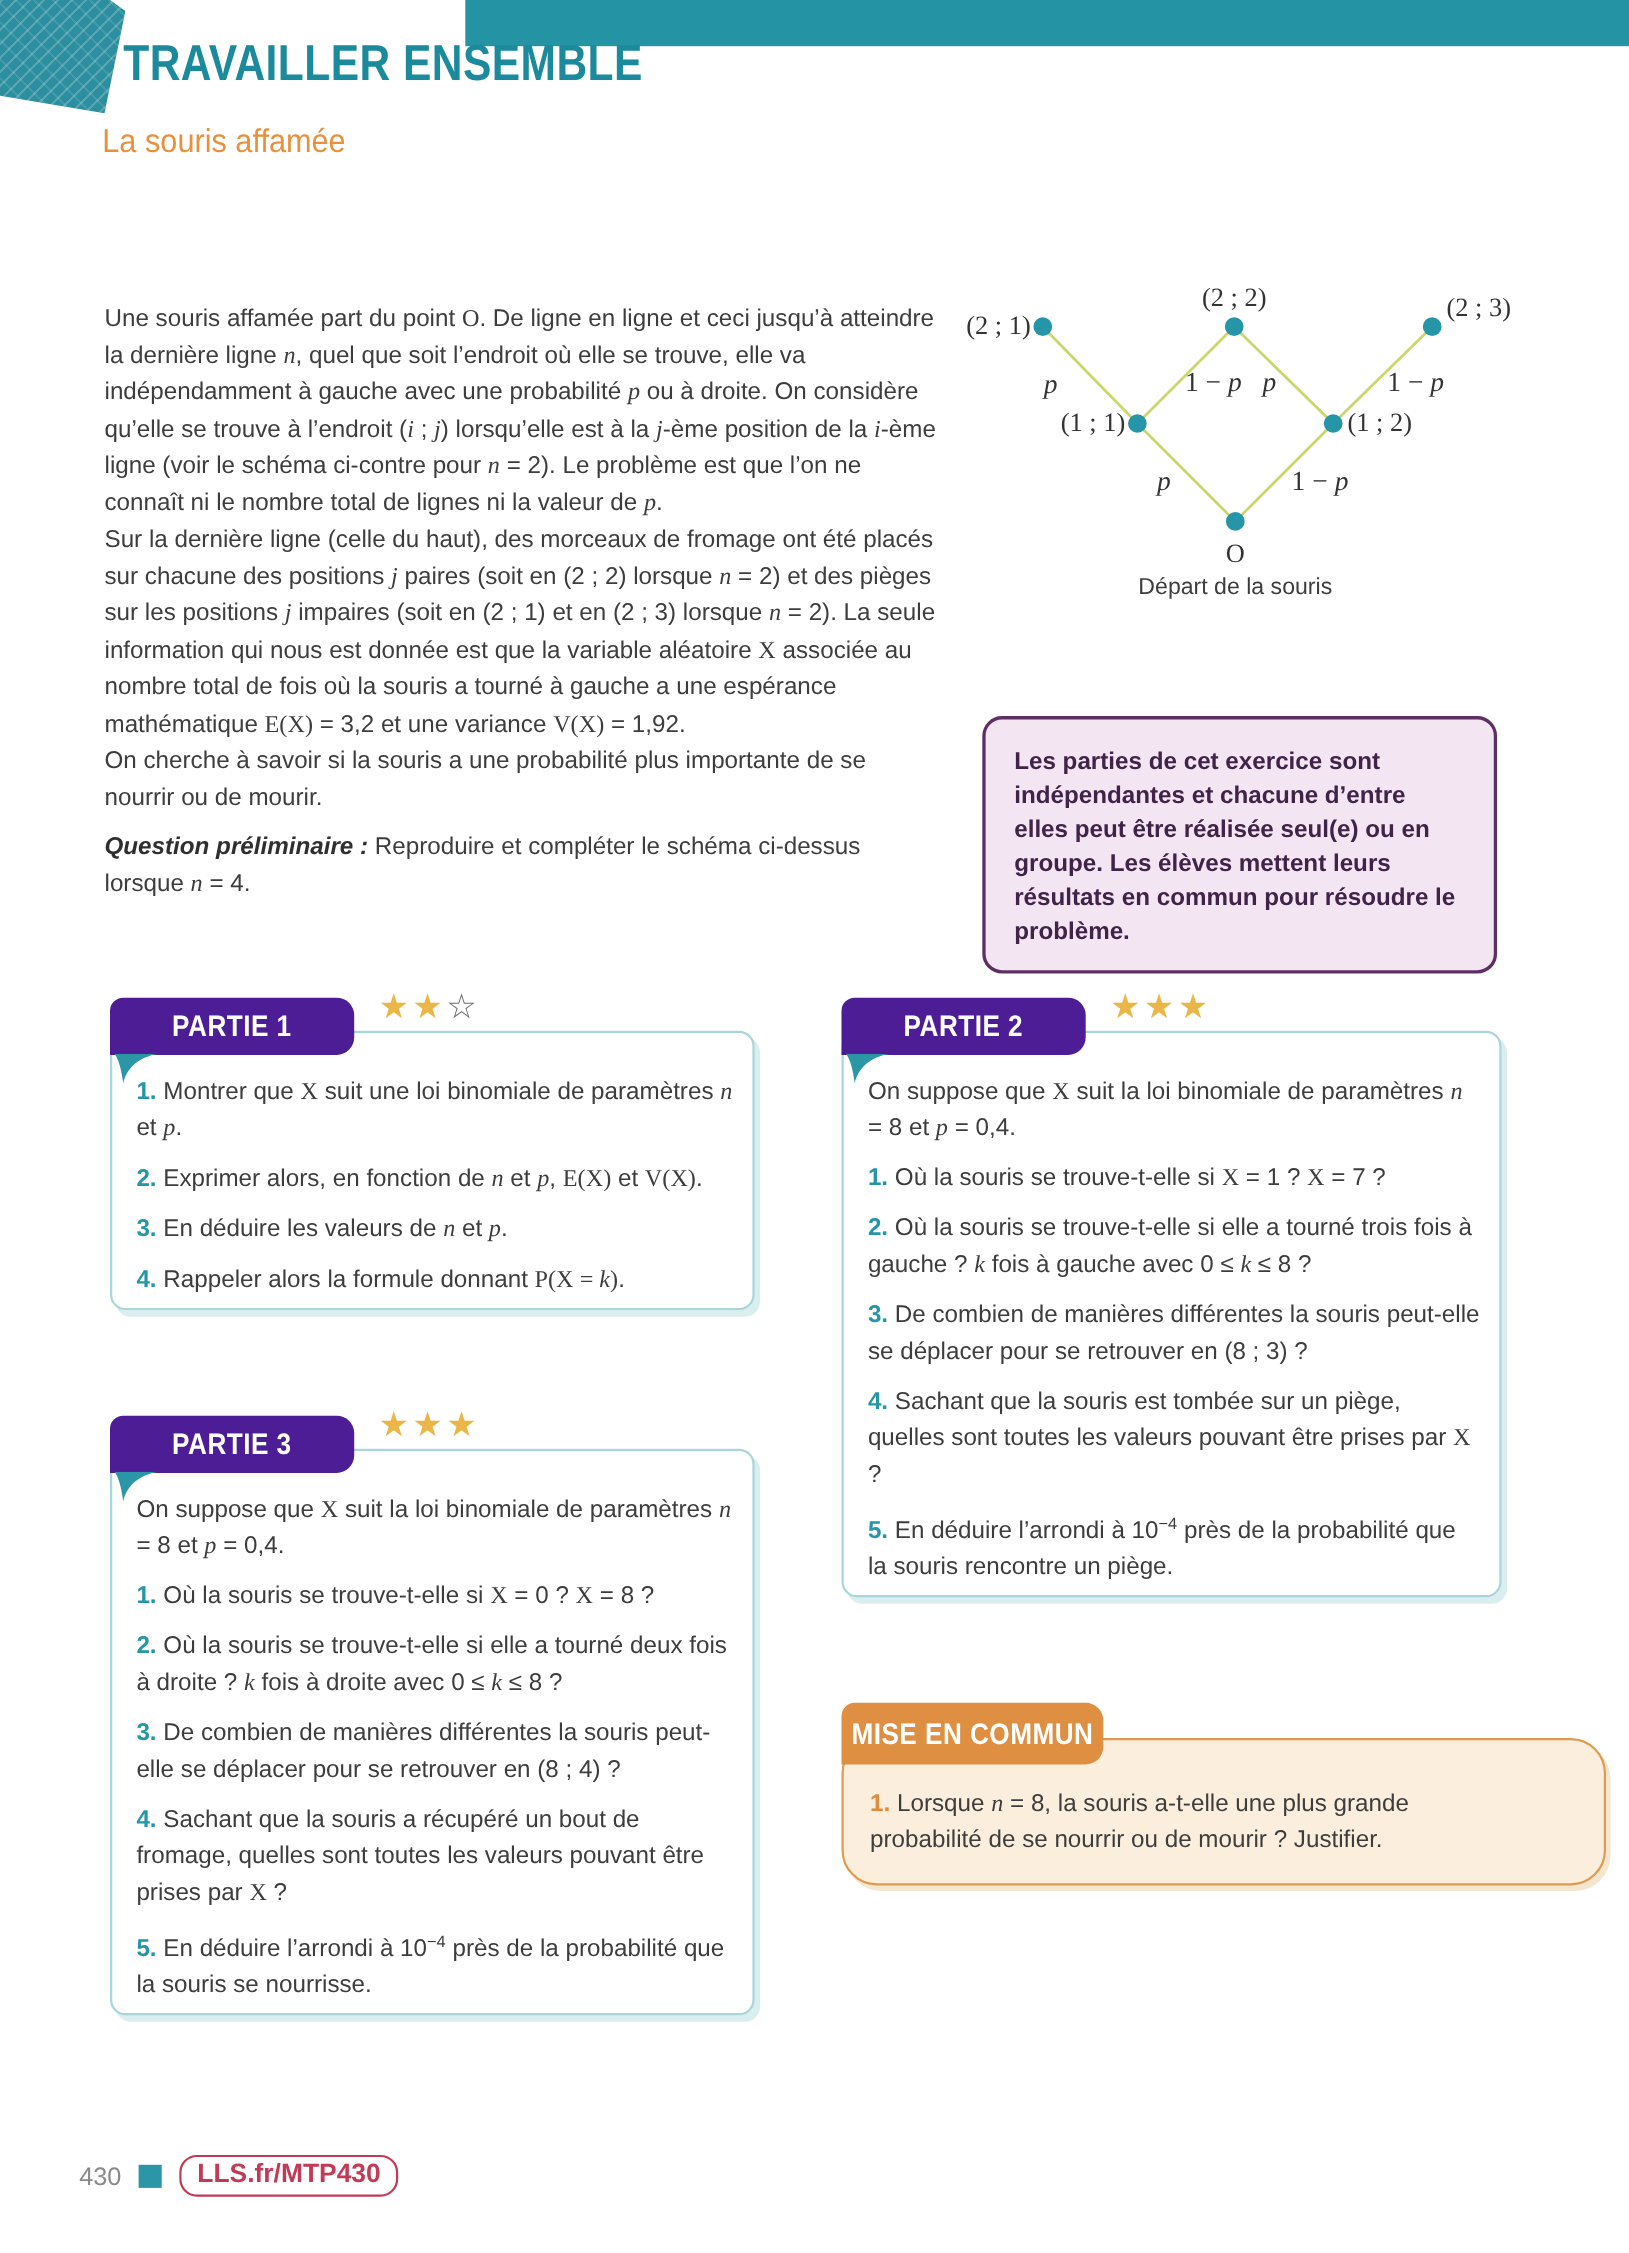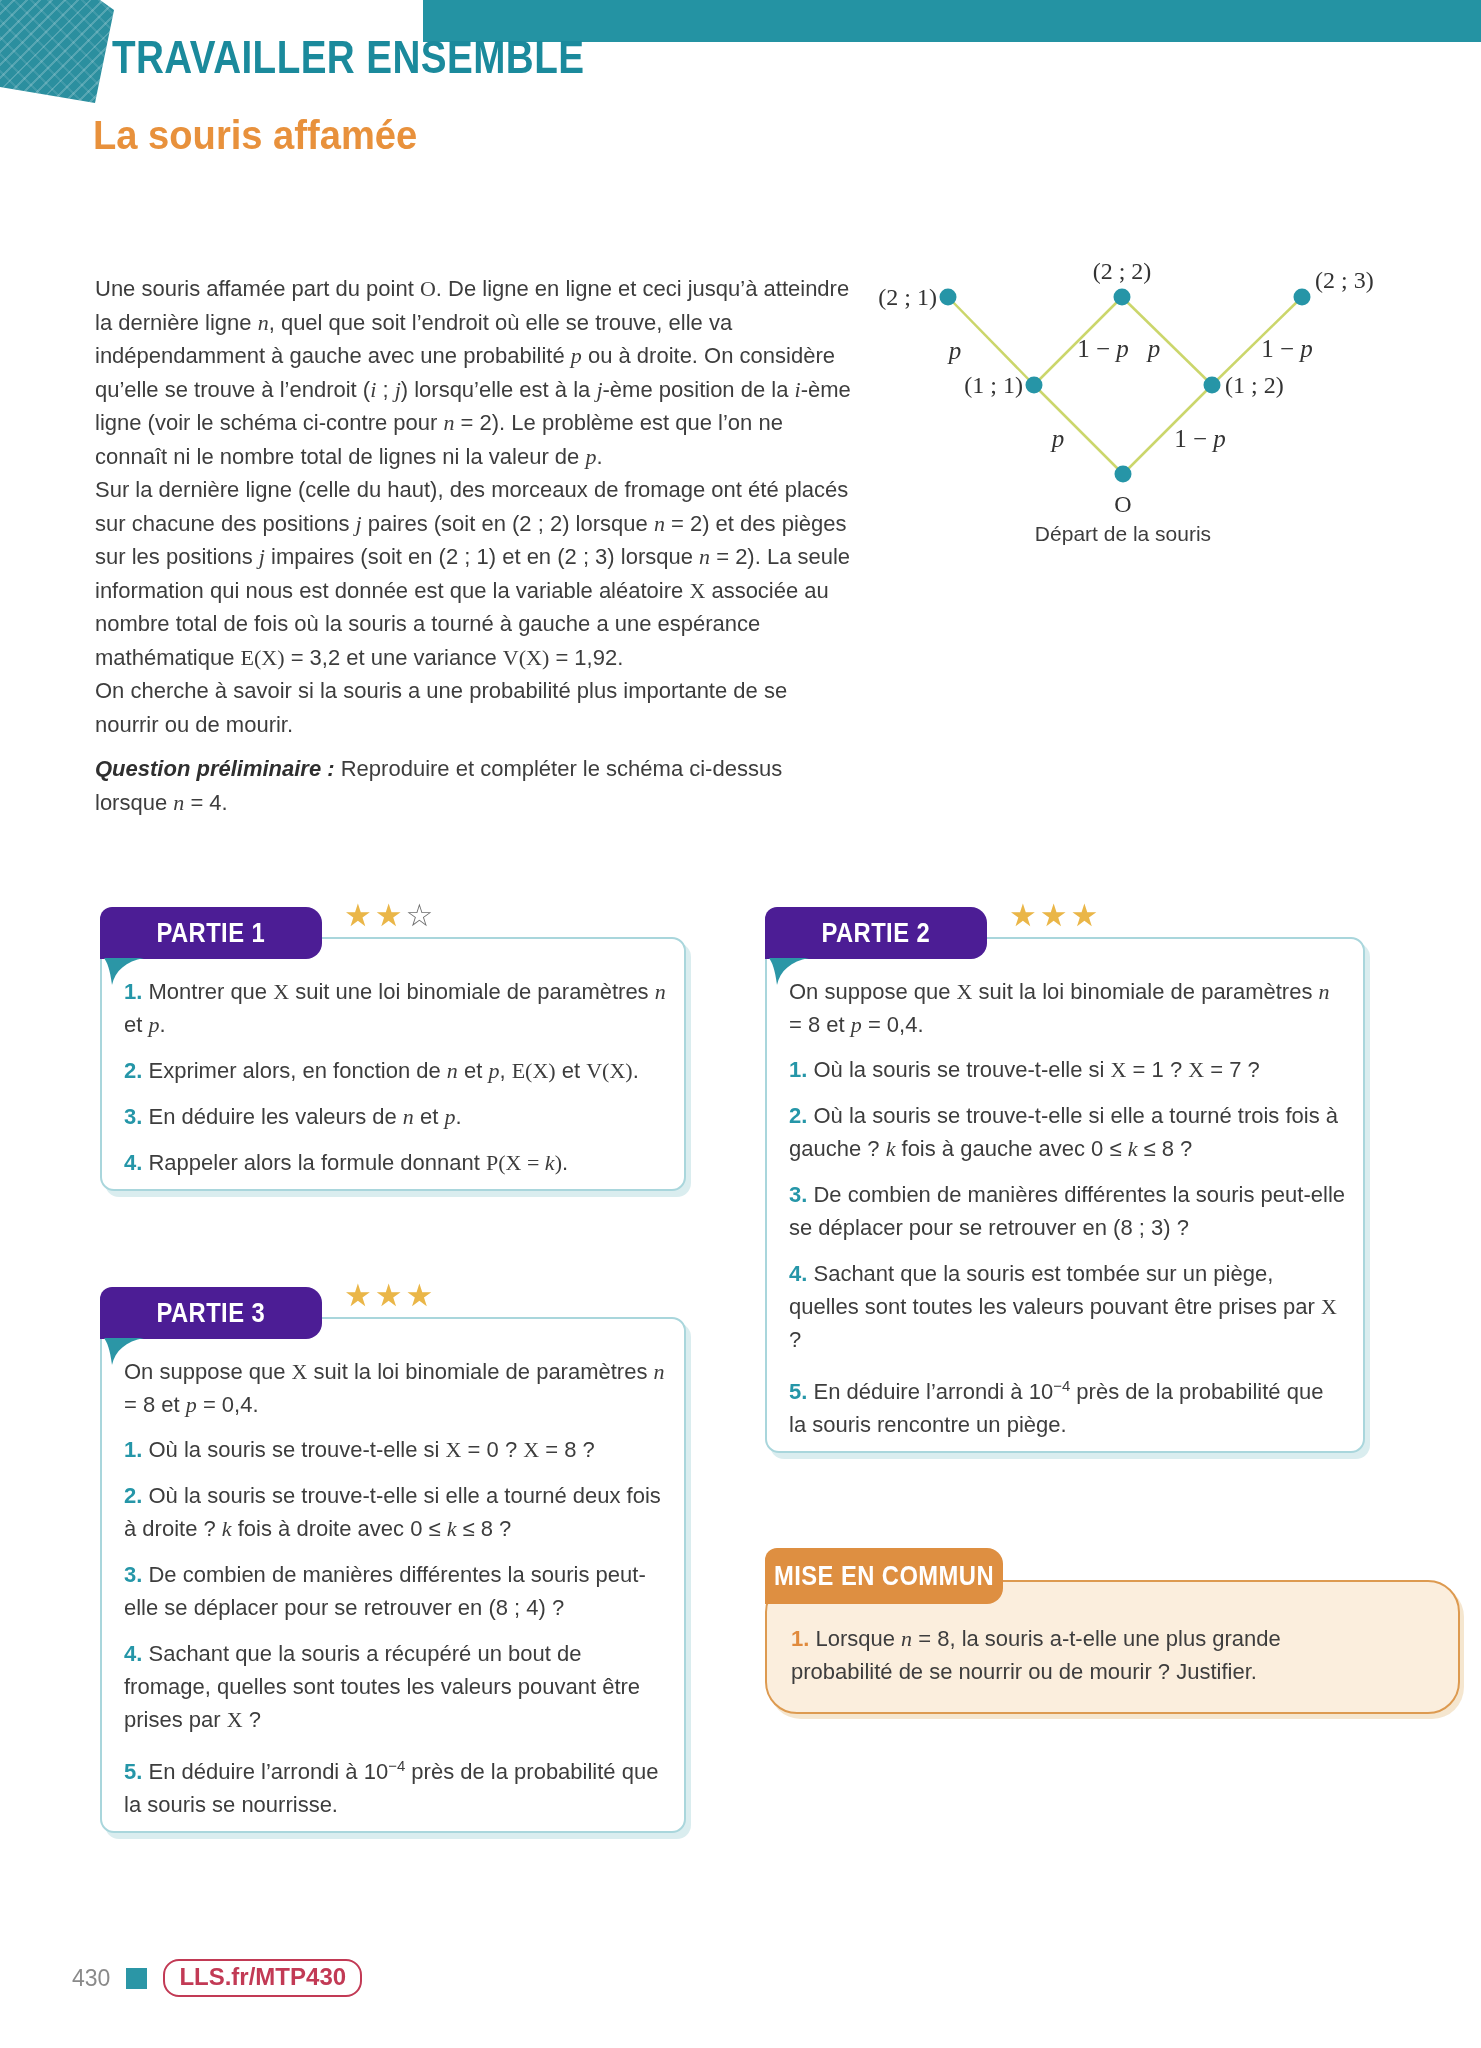--- a/index.html
+++ b/index.html
@@ -12,21 +12,21 @@
   sup{font-size:.68em;}
 
   
   .topbar{position:absolute;left:423px;top:0;width:1058px;height:42px;background:#2493a3;}
   .logo{position:absolute;left:0;top:0;width:116px;height:106px;background:#2b8f9f;
         clip-path:polygon(0 0,100px 0,114px 10px,95px 103px,0 87px);
         background-image:repeating-linear-gradient(135deg,rgba(255,255,255,.20) 0 2px,rgba(255,255,255,0) 2px 9px),
                          repeating-linear-gradient(45deg,rgba(255,255,255,.10) 0 2px,rgba(255,255,255,0) 2px 12px);}
   .banner-title{position:absolute;left:112px;top:30px;font-weight:bold;font-size:46px;color:#1b8a9c;white-space:nowrap;}
   .banner-title>span{display:inline-block;transform:scaleX(.84);transform-origin:left center;letter-spacing:.5px;}
-  .page-title{position:absolute;left:93px;top:112px;font-weight:bold;font-size:41px;color:#e8913c;white-space:nowrap;}
+  .page-title{position:absolute;left:93px;top:112px;font-weight:normal;font-size:30px;color:#e8913c;white-space:nowrap;}
   .page-title>span{display:inline-block;transform:scaleX(.93);transform-origin:left center;}
 
   
   .intro{position:absolute;left:95px;top:244px;width:760px;font-size:22px;line-height:33.5px;margin-top:28px;}
   .intro p{margin:0;}
   .intro .qp{margin-top:11px;}
   .intro b{color:#2f2f2f;font-style:italic;}
 
   
   .diagram{position:absolute;left:860px;top:252px;width:545px;height:312px;}
@@ -109,20 +109,23 @@
       <div class="elabel" style="left: 294px; top: 96px;"><i>p</i></div>
       <div class="elabel" style="left: 427px; top: 96px;">1 − <i>p</i></div>
       <div class="dlabel" style="right: 468px; top: 33px;">(2 ; 1)</div>
       <div class="dlabel" style="left: 262px; top: 7px; transform: translateX(-50%);">(2 ; 2)</div>
       <div class="dlabel" style="left: 455px; top: 16px;">(2 ; 3)</div>
       <div class="dlabel" style="right: 382px; top: 121px;">(1 ; 1)</div>
       <div class="dlabel" style="left: 365px; top: 121px;">(1 ; 2)</div>
       <div class="dlabel" style="left: 263px; top: 240px; transform: translateX(-50%);">O</div>
     </div>
 
+  <div class="notebox">
+    <div class="ntext">Les parties de cet exercice sont indépen­dantes et chacune d’entre elles peut être réa­lisée seul(e) ou en groupe. Les élèves mettent leurs résultats en commun pour résoudre le problème.</div>
+  </div>
 
   <div class="card teal" style="left:100px;top:937px;width:586px;">
     <div class="tab tealtab">
       <span>PARTIE 1</span>
       <svg class="tab-tail" width="40" height="27" viewBox="0 0 40 27">
           <path d="M0 0 H40 C22 3 11 13 8 27 C6 11 3 4 0 0 Z" fill="#2b96a6"></path>
         </svg>
     </div>
     <div class="stars"><span class="star-filled">★</span><span class="star-filled">★</span><span class="star-empty">☆</span></div>
     <div class="card-body">

